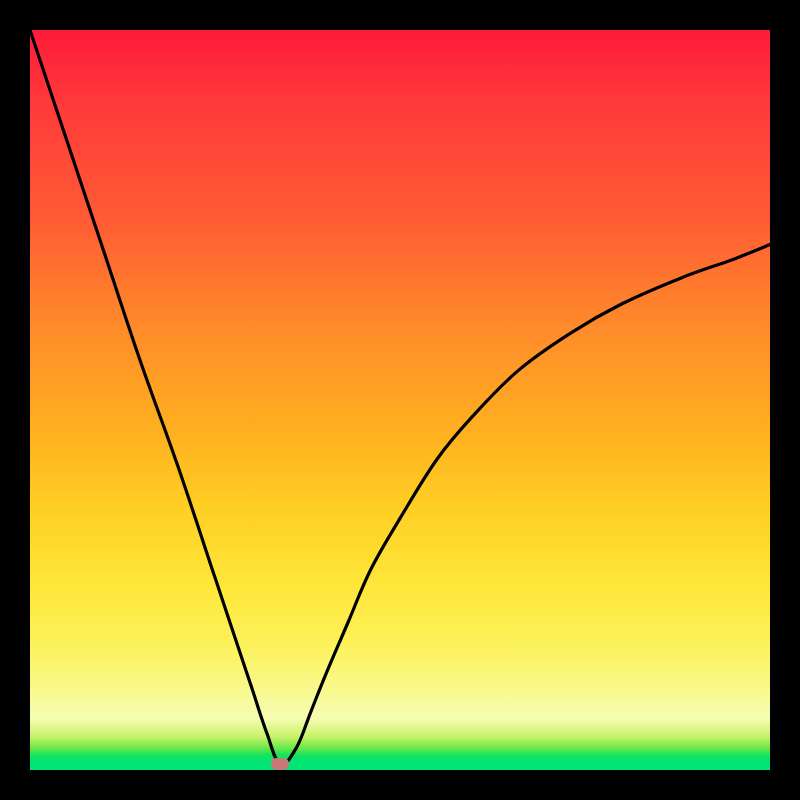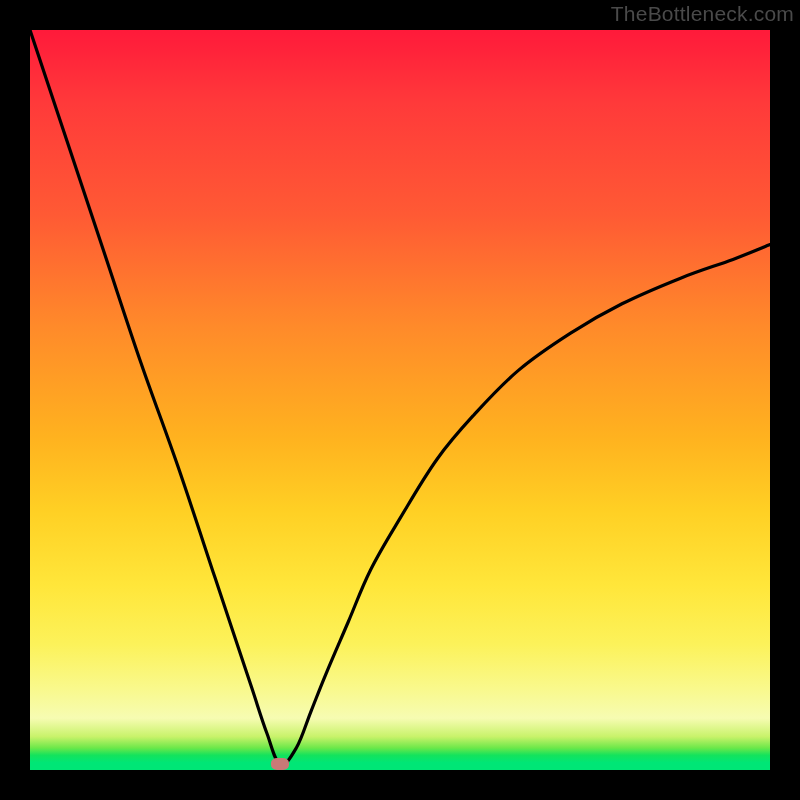--- a/index.html
+++ b/index.html
@@ -67,20 +67,19 @@
     height: 12px;
     background: #c97a77;
     border-radius: 6px / 5px;
     transform: translate(-50%, -50%);
   }
 </style>
 </head>
 <body>
 
 <div class="outer">
-  <div class="watermark">TheBottleneck.com</div>
   <div class="plot-area">
     <svg class="curve" viewBox="0 0 740 740" preserveAspectRatio="none">
       <path id="curve-path" fill="none" stroke="#000000" stroke-width="3.2" stroke-linecap="round" d="M 0.00 0.00 C 6.66 19.98, 23.68 71.04, 37.00 111.00 C 50.32 150.96, 60.68 182.04, 74.00 222.00 C 87.32 261.96, 97.68 294.37, 111.00 333.00 C 124.32 371.63, 134.68 397.97, 148.00 436.60 C 161.32 475.23, 174.34 515.63, 185.00 547.60 C 195.66 579.57, 200.54 594.22, 207.20 614.20 C 213.86 634.18, 216.67 642.62, 222.00 658.60 C 227.33 674.58, 231.74 689.41, 236.80 703.00 C 241.86 716.59, 244.79 731.42, 250.12 734.08 C 255.45 736.74, 260.81 727.39, 266.40 717.80 C 271.99 708.21, 275.87 694.12, 281.20 680.80 C 286.53 667.48, 289.34 659.78, 296.00 643.80 C 302.66 627.82, 310.21 610.65, 318.20 592.00 C 326.19 573.35, 331.08 558.85, 340.40 540.20 C 349.72 521.55, 358.01 508.38, 370.00 488.40 C 381.99 468.42, 393.68 447.85, 407.00 429.20 C 420.32 410.55, 429.35 400.78, 444.00 384.80 C 458.65 368.82, 471.08 355.05, 488.40 340.40 C 505.72 325.75, 521.55 315.39, 540.20 303.40 C 558.85 291.41, 572.02 283.79, 592.00 273.80 C 611.98 263.81, 631.22 255.89, 651.20 247.90 C 671.18 239.91, 687.02 235.39, 703.00 229.40 C 718.98 223.41, 733.34 217.26, 740.00 214.60"></path>
     </svg>
     <div id="min-marker" class="marker" style="left: 250.12px; top: 734.08px; background: rgb(201, 122, 119);"></div>
   </div>
 </div>
 
 </body></html>

